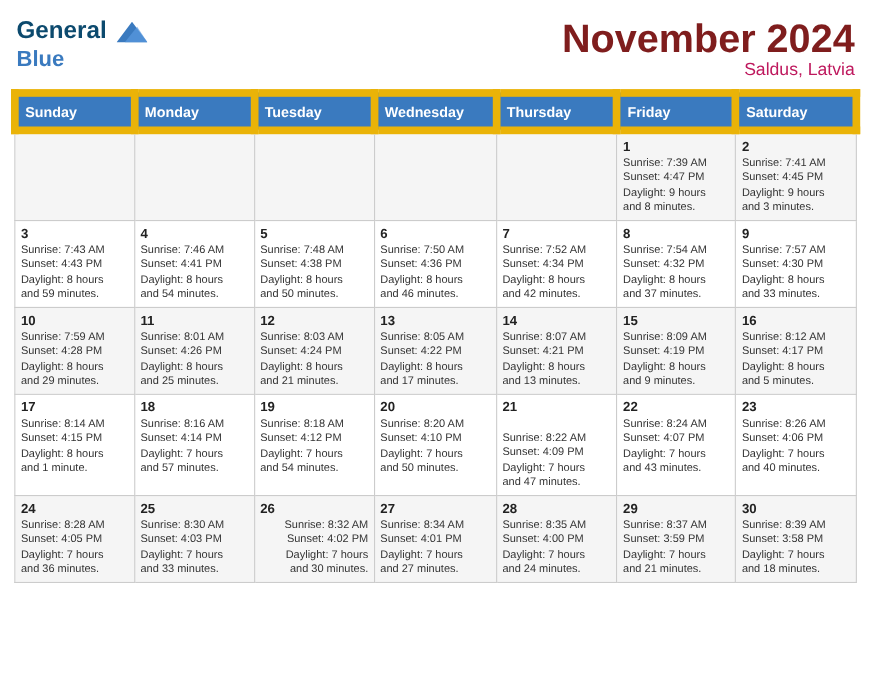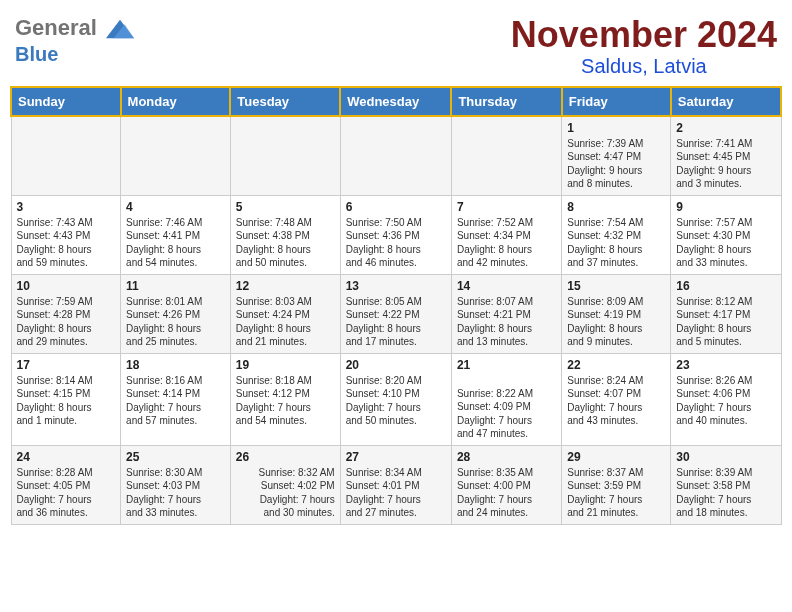--- a/index.html
+++ b/index.html
@@ -21,53 +21,52 @@
       display: flex;
       align-items: center;
     }
     .logo-text {
       font-size: 22px;
       font-weight: bold;
       color: #1a1a1a;
       line-height: 1.1;
     }
     .logo-text span {
-      color: #737373;
+      color: #0c4a6e;
     }
     .logo-icon {
       width: 28px;
       height: 28px;
       margin-left: 3px;
     }
     .title-block {
       text-align: right;
     }
     .month-title {
       font-size: 36px;
       font-weight: bold;
       color: #7f1d1d;
       line-height: 1.1;
     }
     .location {
-      font-size: 20px;
-      color: #1d4ed8;
-      text-align: center;
+      font-size: 16px;
+      color: #be185d;
     }
     .calendar {
       width: 100%;
       border-collapse: collapse;
     }
     .calendar thead th {
       background-color: #3a7abf;
       color: white;
       text-align: left;
       padding: 6px 6px;
       font-size: 13px;
       font-weight: bold;
-      border: 2px solid #eab308;
+      border: 7px solid #eab308;
     }
     .calendar tbody td {
       vertical-align: top;
       border: 1px solid #ccc;
       padding: 4px 5px;
       width: 113px;
       min-height: 70px;
       font-size: 10.5px;
       color: #222;
       background: #fff;

